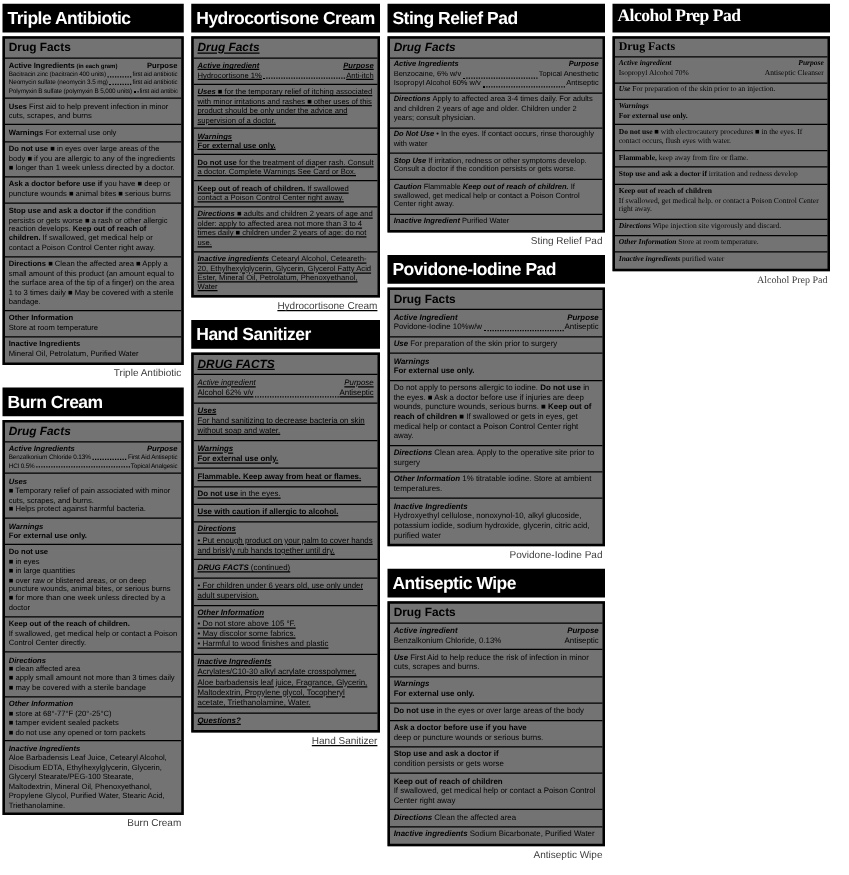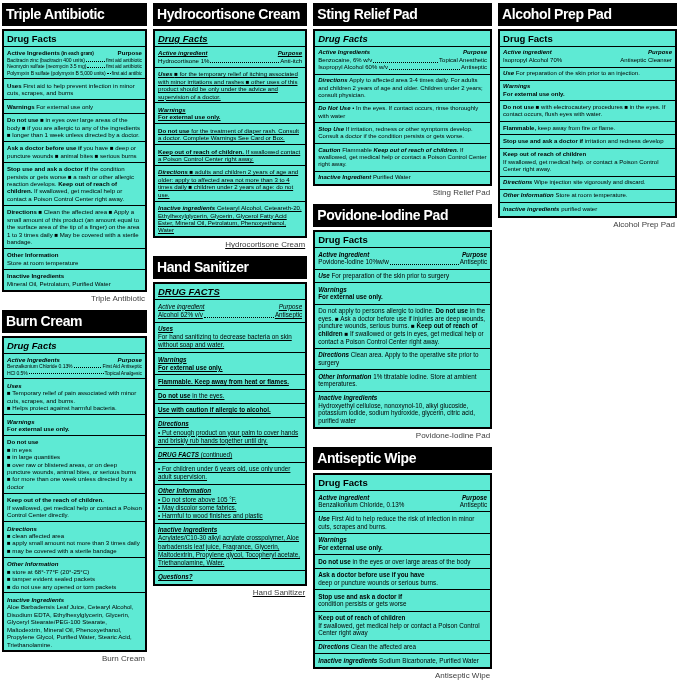--- a/index.html
+++ b/index.html
@@ -1,25 +1,25 @@
 <!DOCTYPE html>
 <html><head>
 <meta charset="utf-8">
 <style>
   html,body{margin:0;padding:0;background:#ffffff;}
   body{width:679px;height:700px;overflow:hidden;font-family:"Liberation Sans",sans-serif;color:#000;}
-  .page{display:flex;width:679px;box-sizing:border-box;padding:3px 2px 0 2px;gap:6px;}
+  .page{display:flex;width:679px;box-sizing:border-box;padding:3px 15px 0 2px;gap:6px;}
   .col{display:flex;flex-direction:column;}
   .col1{width:145px;}
   .col2{width:156px;text-decoration:underline;}
   .col3{width:181px;}
-  .col4{width:181px;}
+  .col4{width:181px;font-family:Liberation Serif, serif;}
   .panel{margin-bottom:7px;}
   .ptitle{background:#000;color:#fff;font-weight:bold;font-size:14px;line-height:1.35;padding:2px 4px;letter-spacing:-0.4px;white-space:nowrap;overflow:hidden;}
-  .fbox{border:2px solid #000;background:#5eead4;margin-top:3px;}
+  .fbox{border:2px solid #000;background:#737373;margin-top:3px;}
   .fhead{font-size:9.5px;font-weight:bold;padding:2px 3px;border-bottom:1.5px solid #000;}
   .sec{border-bottom:1px solid #000;padding:2.5px 3px;font-size:6.1px;line-height:1.22;}
   .sec:last-child{border-bottom:none;}
   .ing-head{display:flex;justify-content:space-between;align-items:baseline;}
   .ing-row{display:flex;align-items:flex-end;white-space:nowrap;overflow:hidden;}
   .ing-row .rt{text-align:right;}
   .leader{flex:1;border-bottom:1px dotted #000;margin:0 1px 1.5px 1px;min-width:4px;}
   .spacer{flex:1;}
   .caption{text-align:right;font-size:8px;color:#3d3d3d;padding:2px 2px 0 0;}
   .r-n{font-weight:normal;}

